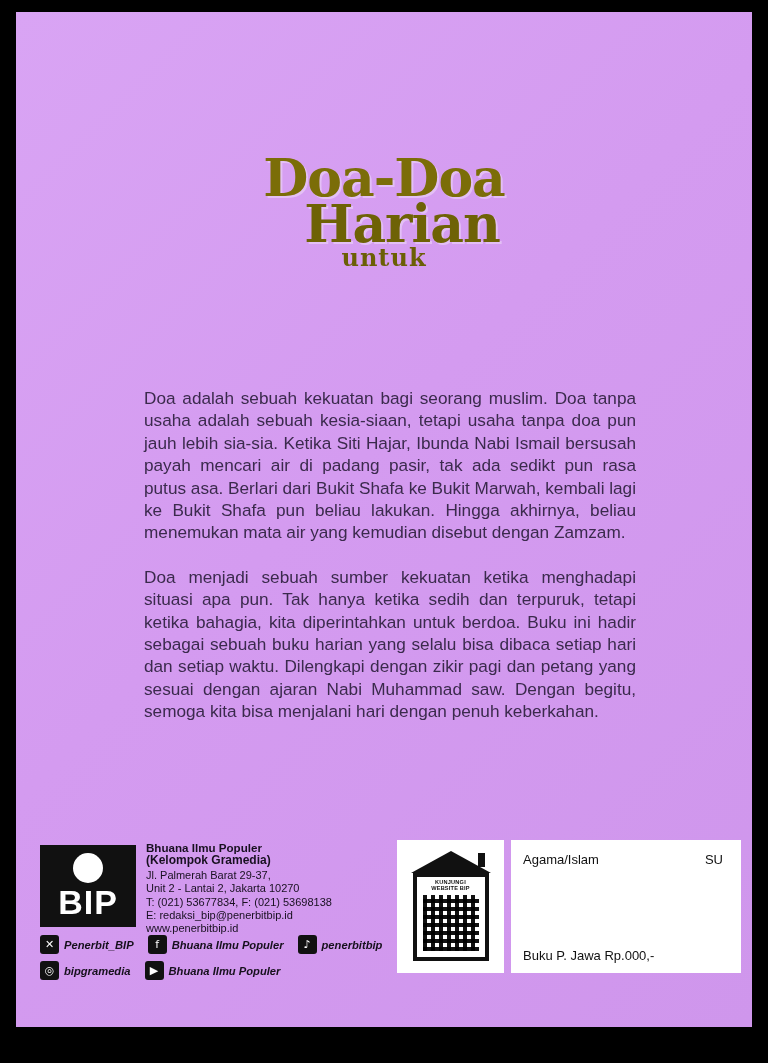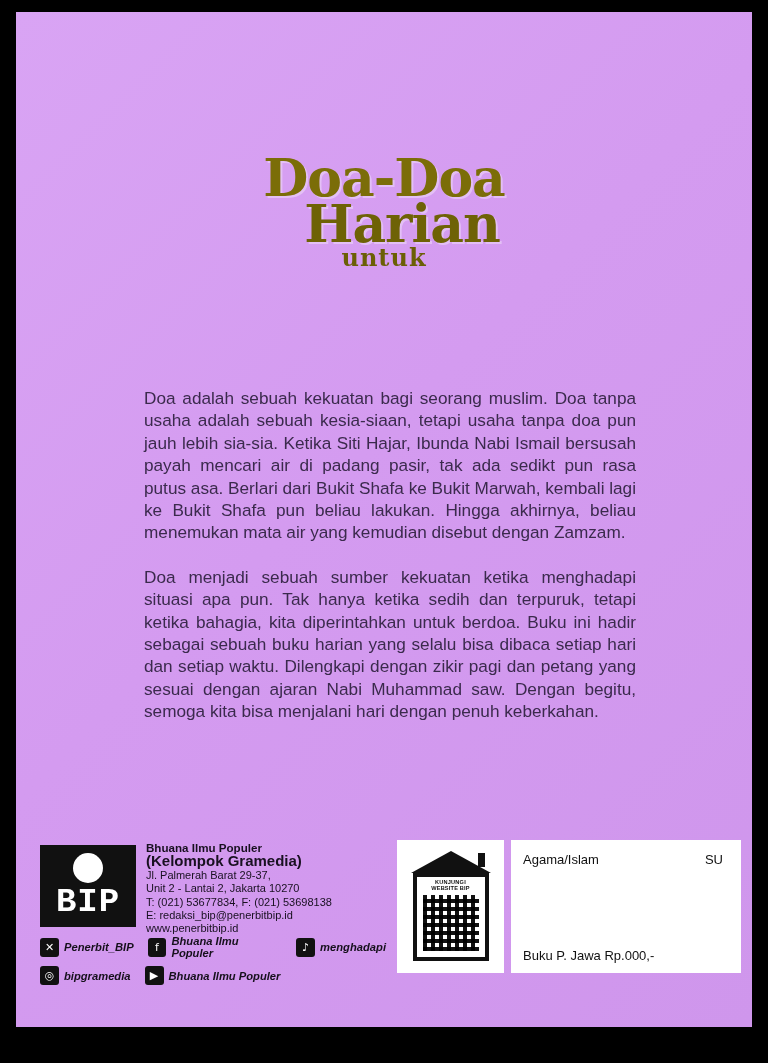--- a/index.html
+++ b/index.html
@@ -112,21 +112,21 @@
     height: 30px;
     border-radius: 50%;
     background: #fff;
   }
   .bip-logo .word {
     position: absolute;
     left: 0;
     top: 38px;
     width: 100%;
     text-align: center;
-    font-family: Liberation Mono, monospace;
+    font-family: Liberation Sans, sans-serif;
     font-weight: bold;
     font-size: 34px;
     letter-spacing: 1px;
     color: #fff;
   }
 
   .publisher {
     position: absolute;
     left: 130px;
     top: 14px;
@@ -135,21 +135,21 @@
     font-size: 11px;
     line-height: 13.4px;
   }
   .publisher .name {
     font-weight: bold;
     font-size: 11.6px;
     display: block;
   }
   .publisher .sub {
     font-weight: bold;
-    font-size: 15px;
+    font-size: 12px;
     display: block;
     margin-bottom: 1px;
   }
   .publisher .line { display: block; }
 
   
   .socials {
     position: absolute;
     left: 24px;
     top: 108px;
@@ -325,21 +325,21 @@
           <div class="social">
             <span class="sicon">✕</span>
             <span class="slabel">Penerbit_BIP</span>
           </div>
           <div class="social">
             <span class="sicon">f</span>
             <span class="slabel">Bhuana Ilmu Populer</span>
           </div>
           <div class="social">
             <span class="sicon">♪</span>
-            <span class="slabel">menghadapi</span>
+            <span class="slabel">penerbitbip</span>
           </div>
         </div>
         <div class="social-row">
           <div class="social">
             <span class="sicon">◎</span>
             <span class="slabel">bipgramedia</span>
           </div>
           <div class="social">
             <span class="sicon">▶</span>
             <span class="slabel">Bhuana Ilmu Populer</span>

